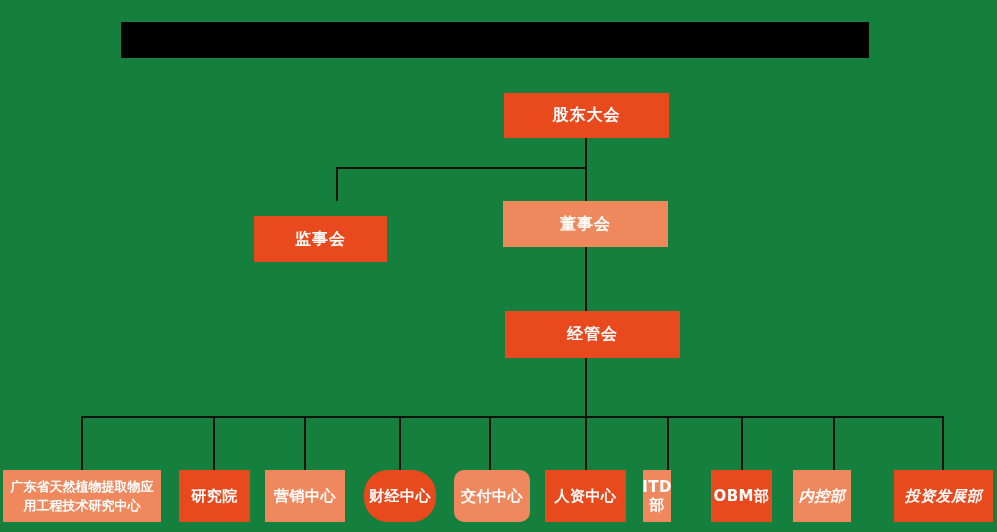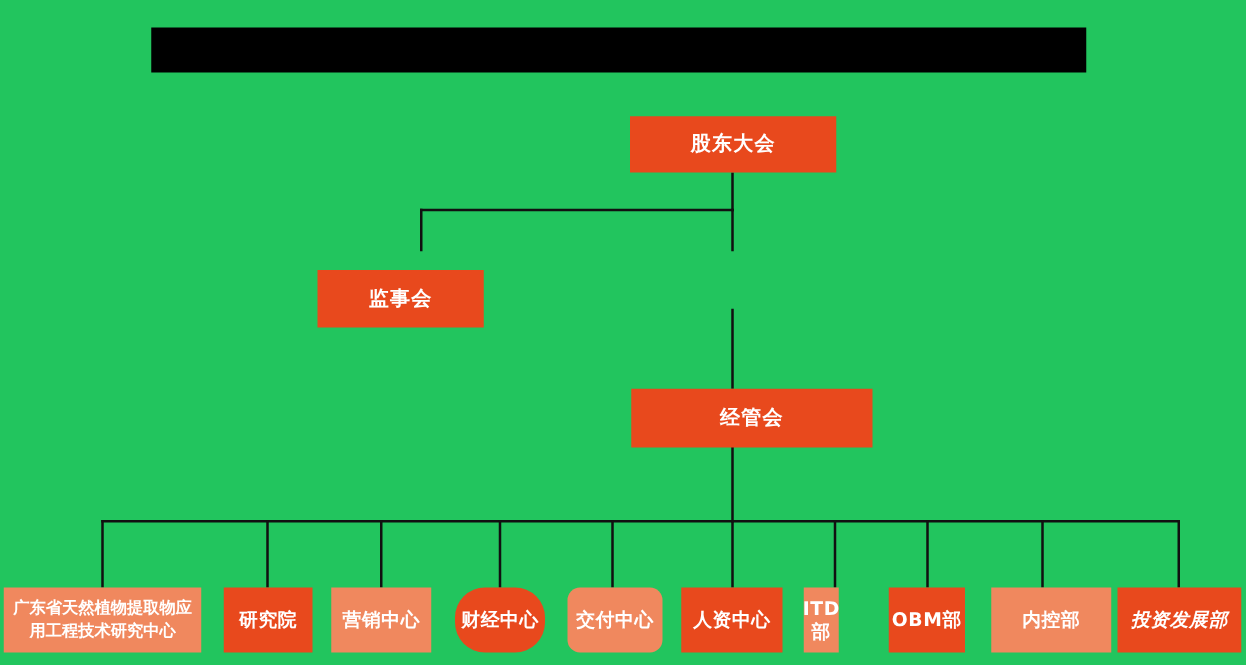--- a/index.html
+++ b/index.html
@@ -2,21 +2,21 @@
 <html><head>
 <meta charset="utf-8">
 <style>
   html, body { margin: 0; padding: 0; background: #ffffff; }
   body { font-family: "DejaVu Sans", "Liberation Sans", sans-serif; }
 
   .canvas {
     position: relative;
     width: 997px;
     height: 532px;
-    background: #22c55e;
+    background: #15803d;
     overflow: hidden;
   }
 
   .redacted-bar {
     position: absolute;
     left: 121px; top: 22px;
     width: 748px; height: 36px;
     background: #000000;
   }
 
@@ -32,34 +32,34 @@
     letter-spacing: 1px;
     box-sizing: border-box;
   }
   .dark  { background: #E8491D; }
   .light { background: #F0885E; }
 
   
   .n-shareholders { left: 504px; top:  93px; width: 165px; height: 45px; }
   .n-supervisors  { left: 254px; top: 216px; width: 133px; height: 46px; }
   .n-directors    { left: 503px; top: 201px; width: 165px; height: 46px; }
-  .n-management   { left: 505px; top: 311px; width: 193px; height: 47px; }
+  .n-management   { left: 505px; top: 311px; width: 175px; height: 47px; }
 
   
   .dept { top: 470px; height: 52px; font-size: 15px; letter-spacing: 0.5px; }
   .d0 { left:   3px; width: 158px; font-size: 13px; letter-spacing: 0;
         line-height: 19px; padding: 0 3px; }
   .d1 { left: 179px; width:  71px; }
   .d2 { left: 265px; width:  80px; }
   .d3 { left: 364px; width:  72px; border-radius: 24px; }
   .d4 { left: 454px; width:  76px; border-radius: 10px; }
   .d5 { left: 545px; width:  81px; }
   .d6 { left: 643px; width:  28px; }
   .d7 { left: 711px; width:  61px; }
-  .d8 { left: 793px; width:  96px; }
+  .d8 { left: 793px; width:  58px; font-style: italic; }
   .d9 { left: 894px; width:  99px; font-style: italic; }
 
   
   .line { position: absolute; background: #111111; }
   .l-v-top        { left: 585px; top: 138px; width: 2px; height: 31px; }
   .l-h-split      { left: 336px; top: 167px; width: 251px; height: 2px; }
   .l-v-sup        { left: 336px; top: 167px; width: 2px; height: 34px; }
   .l-v-dir        { left: 585px; top: 167px; width: 2px; height: 34px; }
   .l-v-dir-mgmt   { left: 585px; top: 247px; width: 2px; height: 64px; }
   .l-v-mgmt-bus   { left: 585px; top: 357px; width: 2px; height: 61px; }
@@ -90,20 +90,21 @@
   <div class="drop p3"></div>
   <div class="drop p4"></div>
   <div class="drop p5"></div>
   <div class="drop p6"></div>
   <div class="drop p7"></div>
   <div class="drop p8"></div>
   <div class="drop p9"></div>
 
   <div class="node dark n-shareholders">股东大会</div>
   <div class="node dark n-supervisors">监事会</div>
+  <div class="node light n-directors">董事会</div>
   <div class="node dark n-management">经管会</div>
 
   <div class="node dept light d0">广东省天然植物提取物应用工程技术研究中心</div>
   <div class="node dept dark  d1">研究院</div>
   <div class="node dept light d2">营销中心</div>
   <div class="node dept dark  d3">财经中心</div>
   <div class="node dept light d4">交付中心</div>
   <div class="node dept dark  d5">人资中心</div>
   <div class="node dept light d6">ITD部</div>
   <div class="node dept dark  d7">OBM部</div>

